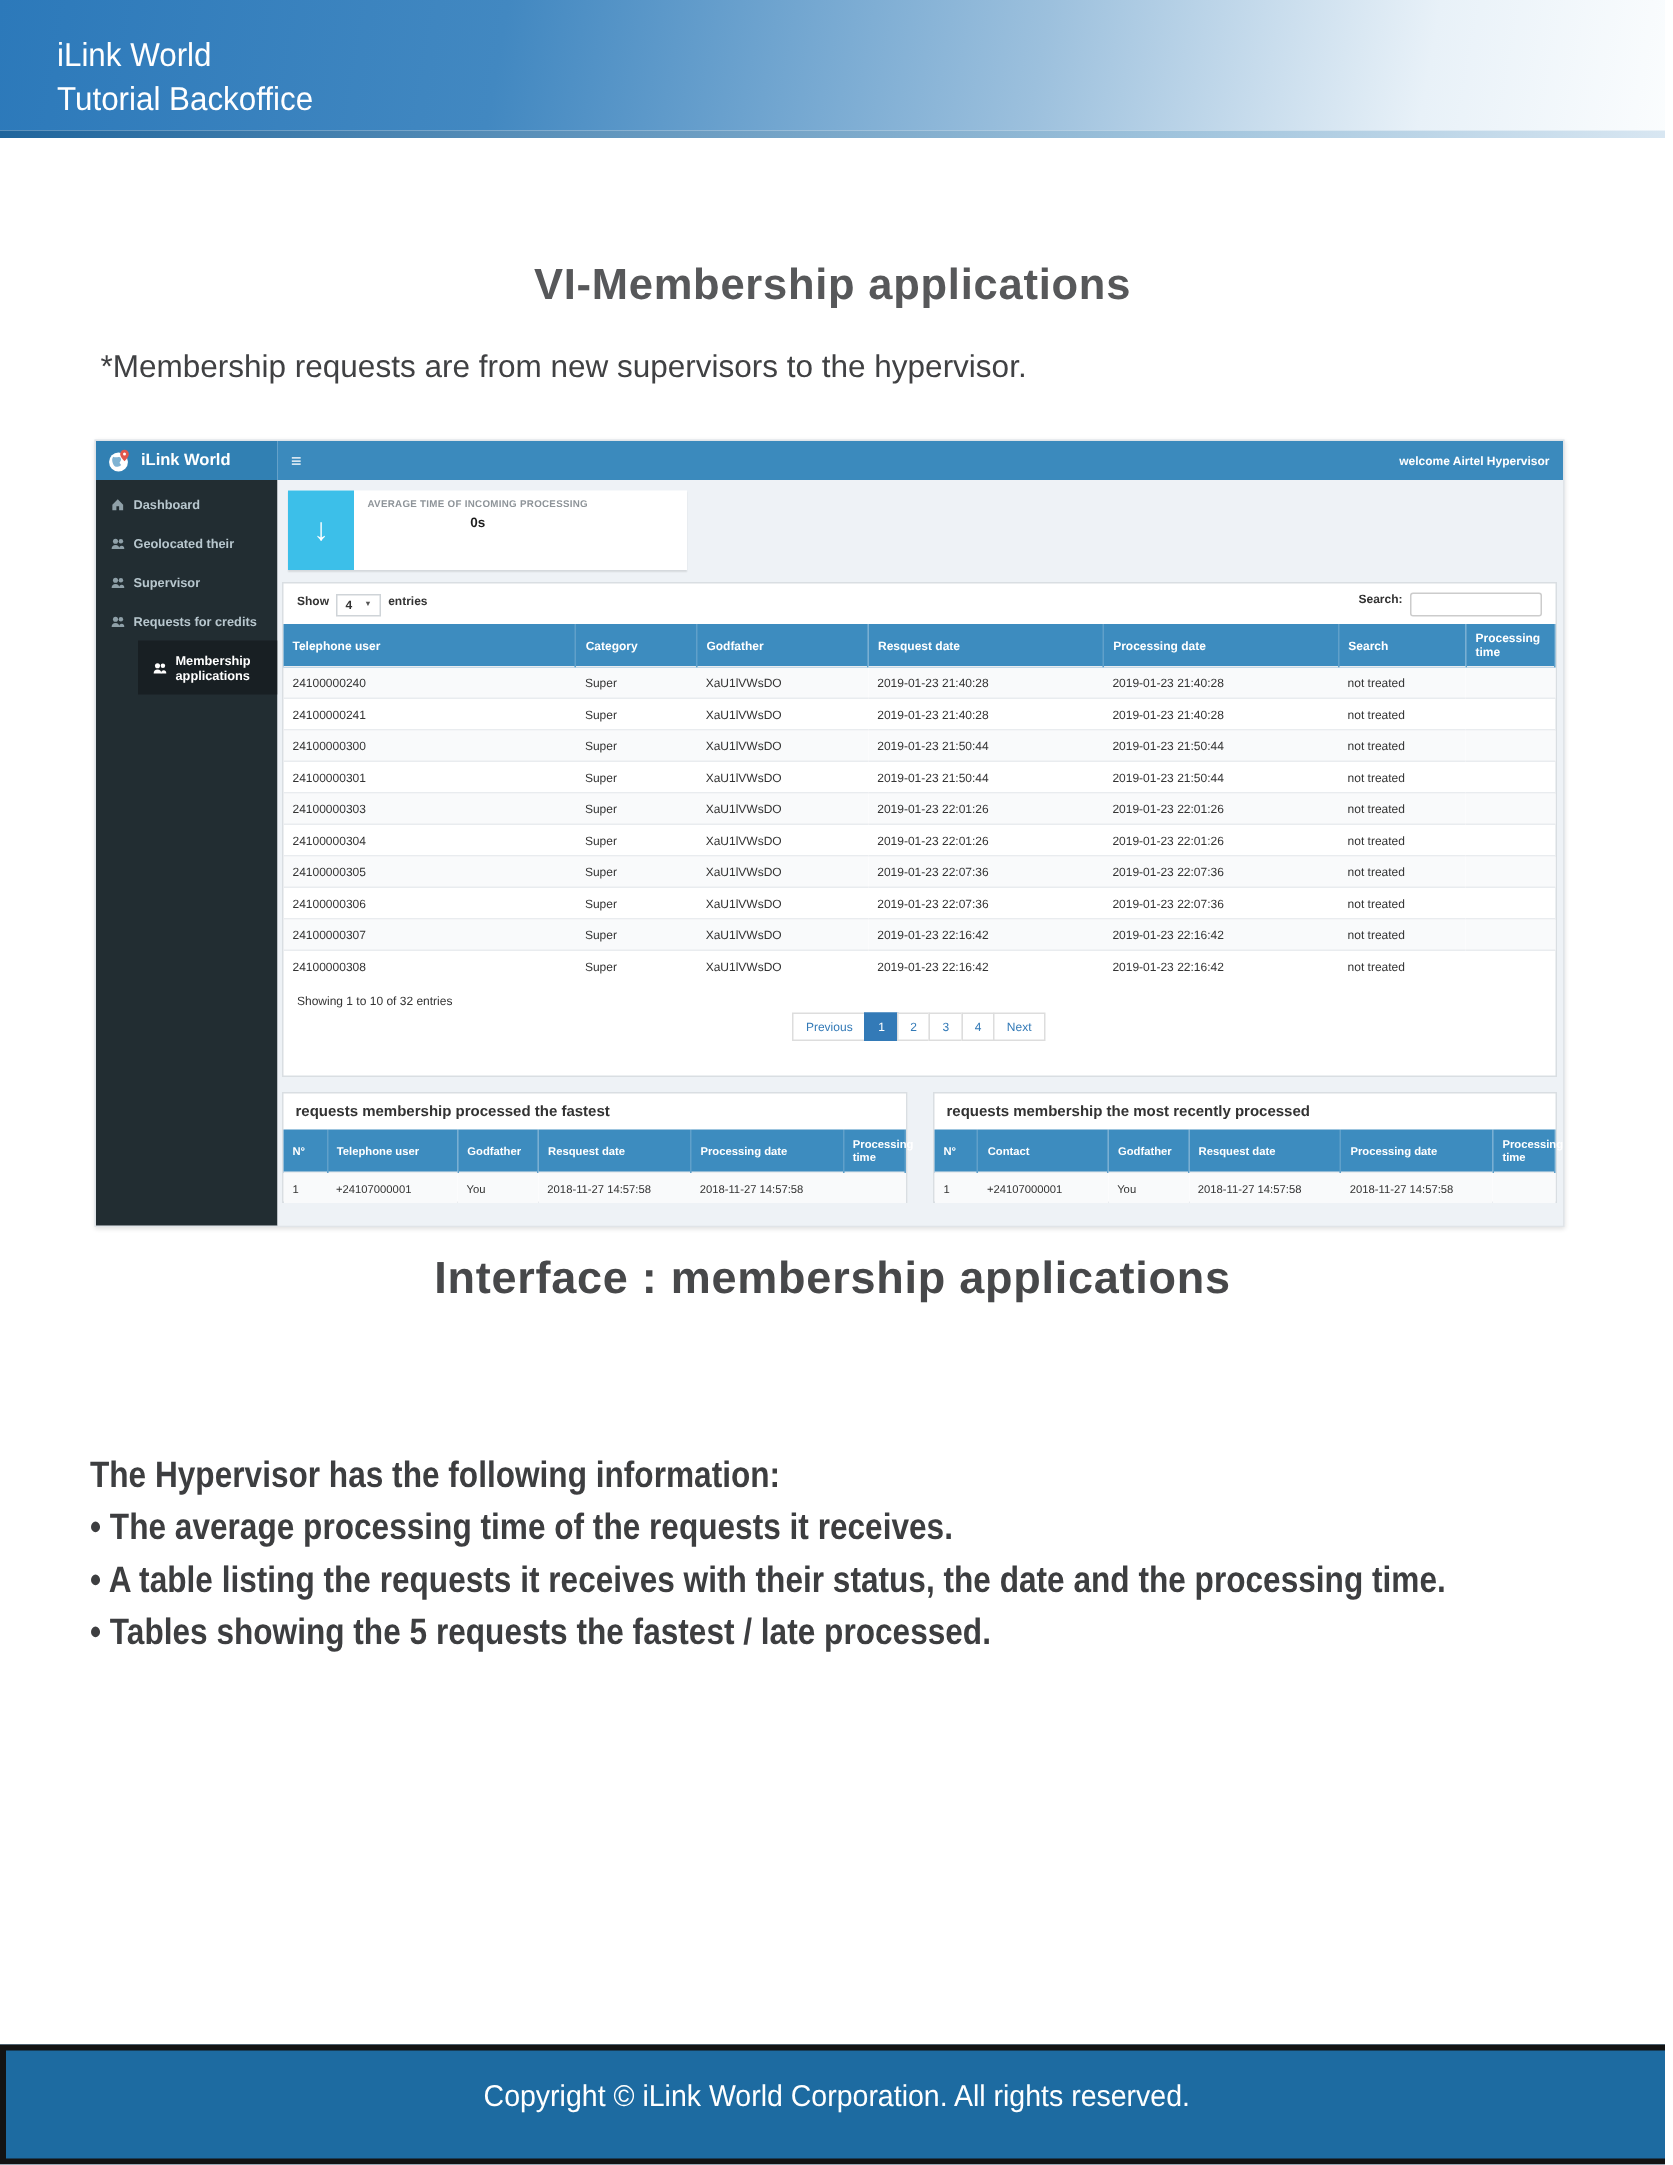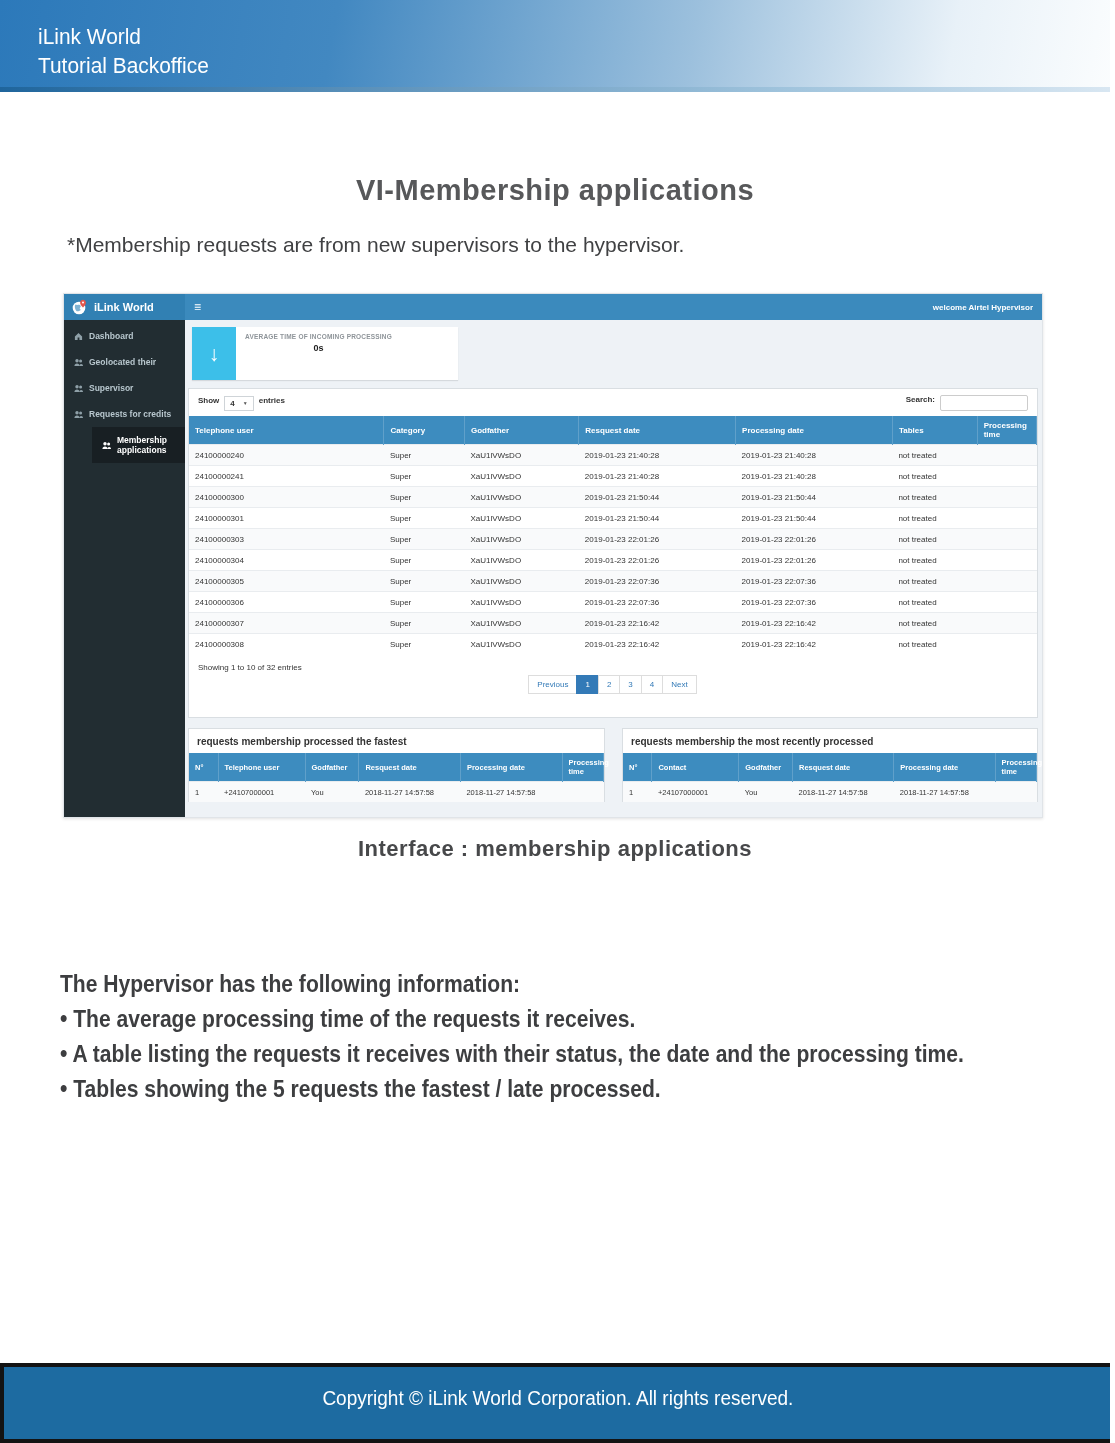--- a/index.html
+++ b/index.html
@@ -13,21 +13,21 @@
   .doc-header::after { content:""; position:absolute; left:0; bottom:-5px; width:100%; height:5px;
     background:linear-gradient(to right,#1f659c,#9fc3dc 70%,#d9e7f2); }
   .doc-header-text { position:absolute; left:38px; top:22px; color:#fff; font-size:22px; line-height:29px;
     transform:scaleX(.95); transform-origin:0 0; }
 
   
   .doc-title { position:absolute; top:174px; left:0; width:100%; text-align:center;
     font-size:29px; font-weight:bold; color:#57585a; letter-spacing:.5px; }
   .doc-subtitle { position:absolute; top:233px; left:67px; font-size:21px; color:#404143; }
   .caption { position:absolute; top:836px; left:0; width:100%; text-align:center;
-    font-size:22px; font-weight:bold; color:#47484a; letter-spacing:.5px; }
+    font-size:30px; font-weight:bold; color:#47484a; letter-spacing:.5px; }
   .body-text { position:absolute; left:60px; top:966px; width:1230px;
     font-size:24.5px; font-weight:bold; color:#3d3e40; line-height:35px;
     transform:scaleX(.86); transform-origin:0 0; }
 
   
   .shot { position:absolute; left:63px; top:293px; width:980px; height:525px;
     background:#eef2f6; border:1px solid #e0e4e8; box-shadow:0 1px 3px rgba(0,0,0,.12);
     display:flex; flex-direction:column; }
   .topbar { height:26px; display:flex; flex:0 0 26px; }
   .brand { width:121px; background:#3180b3; display:flex; align-items:center; gap:6px; padding-left:7px; }
@@ -212,21 +212,21 @@
             </div>
           </div>
           <table class="data">
             <thead>
               <tr>
                 <th class="m-c1">Telephone user</th>
                 <th class="m-c2">Category</th>
                 <th class="m-c3">Godfather</th>
                 <th class="m-c4">Resquest date</th>
                 <th class="m-c5">Processing date</th>
-                <th class="m-c6">Tables</th>
+                <th class="m-c6">Search</th>
                 <th class="m-c7">Processing time</th>
               </tr>
             </thead>
             <tbody>
               <tr>
                 <td>24100000240</td>
                   <td>Super</td>
                   <td>XaU1lVWsDO</td>
                   <td>2019-01-23 21:40:28</td>
                   <td>2019-01-23 21:40:28</td>

